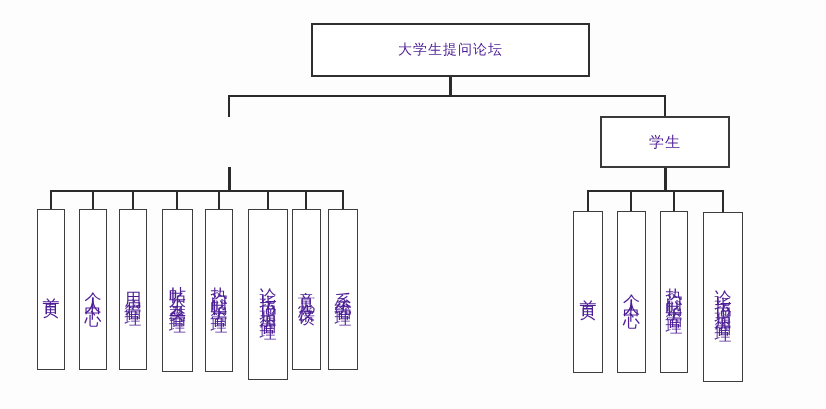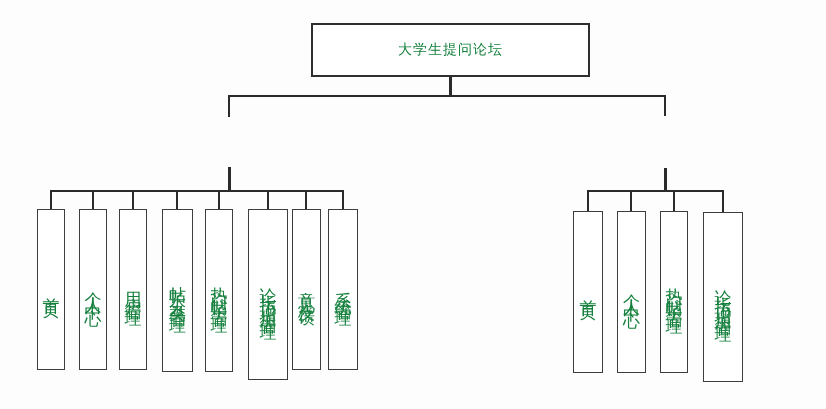--- a/index.html
+++ b/index.html
@@ -2,21 +2,21 @@
 <html><head>
 <meta charset="utf-8">
 <style>
   html, body { margin: 0; padding: 0; background: #fdfdfd; }
   .canvas {
     position: relative;
     width: 826px;
     height: 409px;
     background: #fdfdfd;
     font-family: "Liberation Serif", serif;
-    color: #15803d;
+    color: #4c1d95;
     overflow: hidden;
   }
   .node {
     position: absolute;
     background: #ffffff;
     border: 2px solid #2f2f2f;
     box-sizing: border-box;
     display: flex;
     align-items: center;
     justify-content: center;
@@ -63,20 +63,21 @@
 
   <div class="line" style="left:664px;top:168px;width:3px;height:23px"></div>
   <div class="line" style="left:587px;top:190px;width:137px;height:2px"></div>
   <div class="line" style="left:587px;top:190px;width:2px;height:21px"></div>
   <div class="line" style="left:630px;top:190px;width:2px;height:21px"></div>
   <div class="line" style="left:673px;top:190px;width:2px;height:21px"></div>
   <div class="line" style="left:722px;top:190px;width:2px;height:22px"></div>
 
   <div class="node" style="left:311px;top:23px;width:279px;height:54px">大学生提问论坛</div>
 
+  <div class="node lvl2" style="left:600px;top:116px;width:130px;height:52px">学生</div>
 
   <div class="leaf" style="left:37px;top:209px;width:28px;height:161px">首页</div>
   <div class="leaf" style="left:79px;top:209px;width:28px;height:161px">个人中心</div>
   <div class="leaf" style="left:119px;top:209px;width:28px;height:161px">用户管理</div>
   <div class="leaf" style="left:162px;top:209px;width:31px;height:163px">帖子分类管理</div>
   <div class="leaf" style="left:205px;top:209px;width:28px;height:163px">热门帖子管理</div>
   <div class="leaf" style="left:248px;top:209px;width:40px;height:171px">论坛币增加管理</div>
   <div class="leaf" style="left:292px;top:209px;width:29px;height:161px">意见反馈</div>
   <div class="leaf" style="left:328px;top:209px;width:30px;height:161px">系统管理</div>
 

